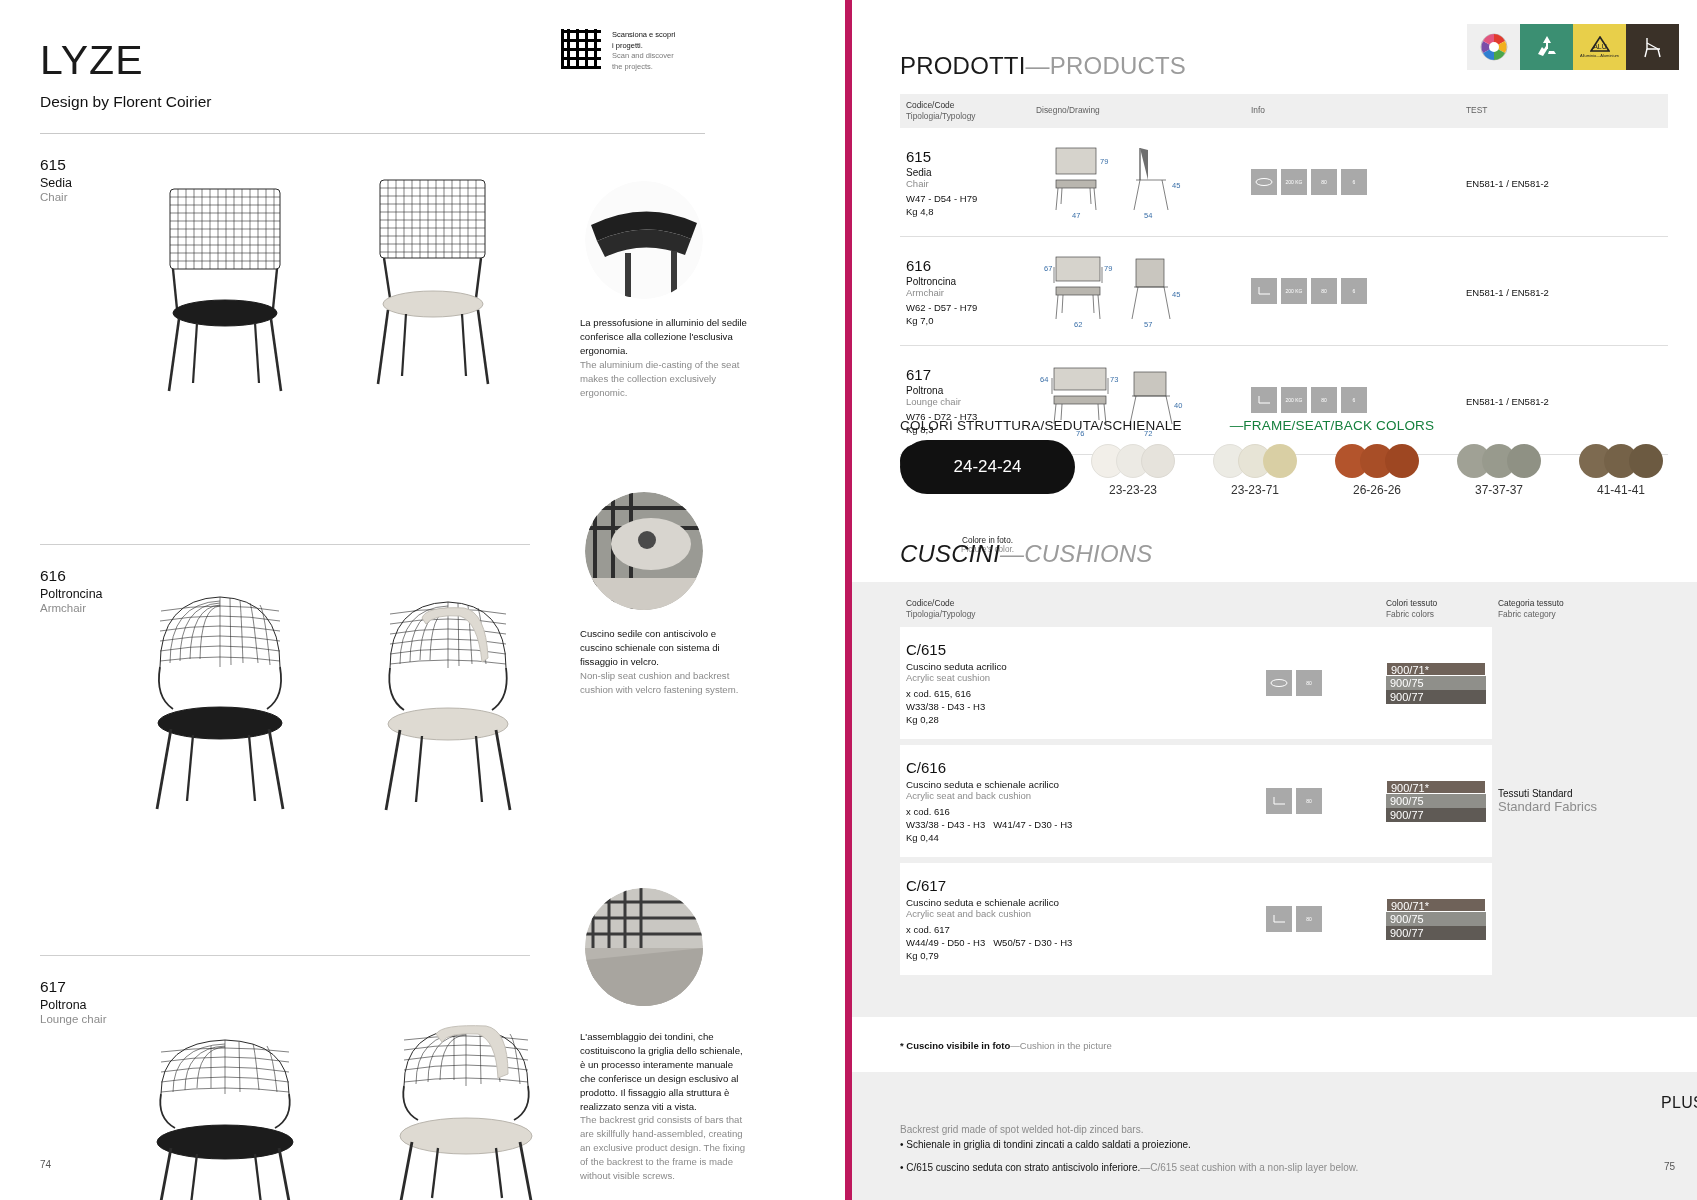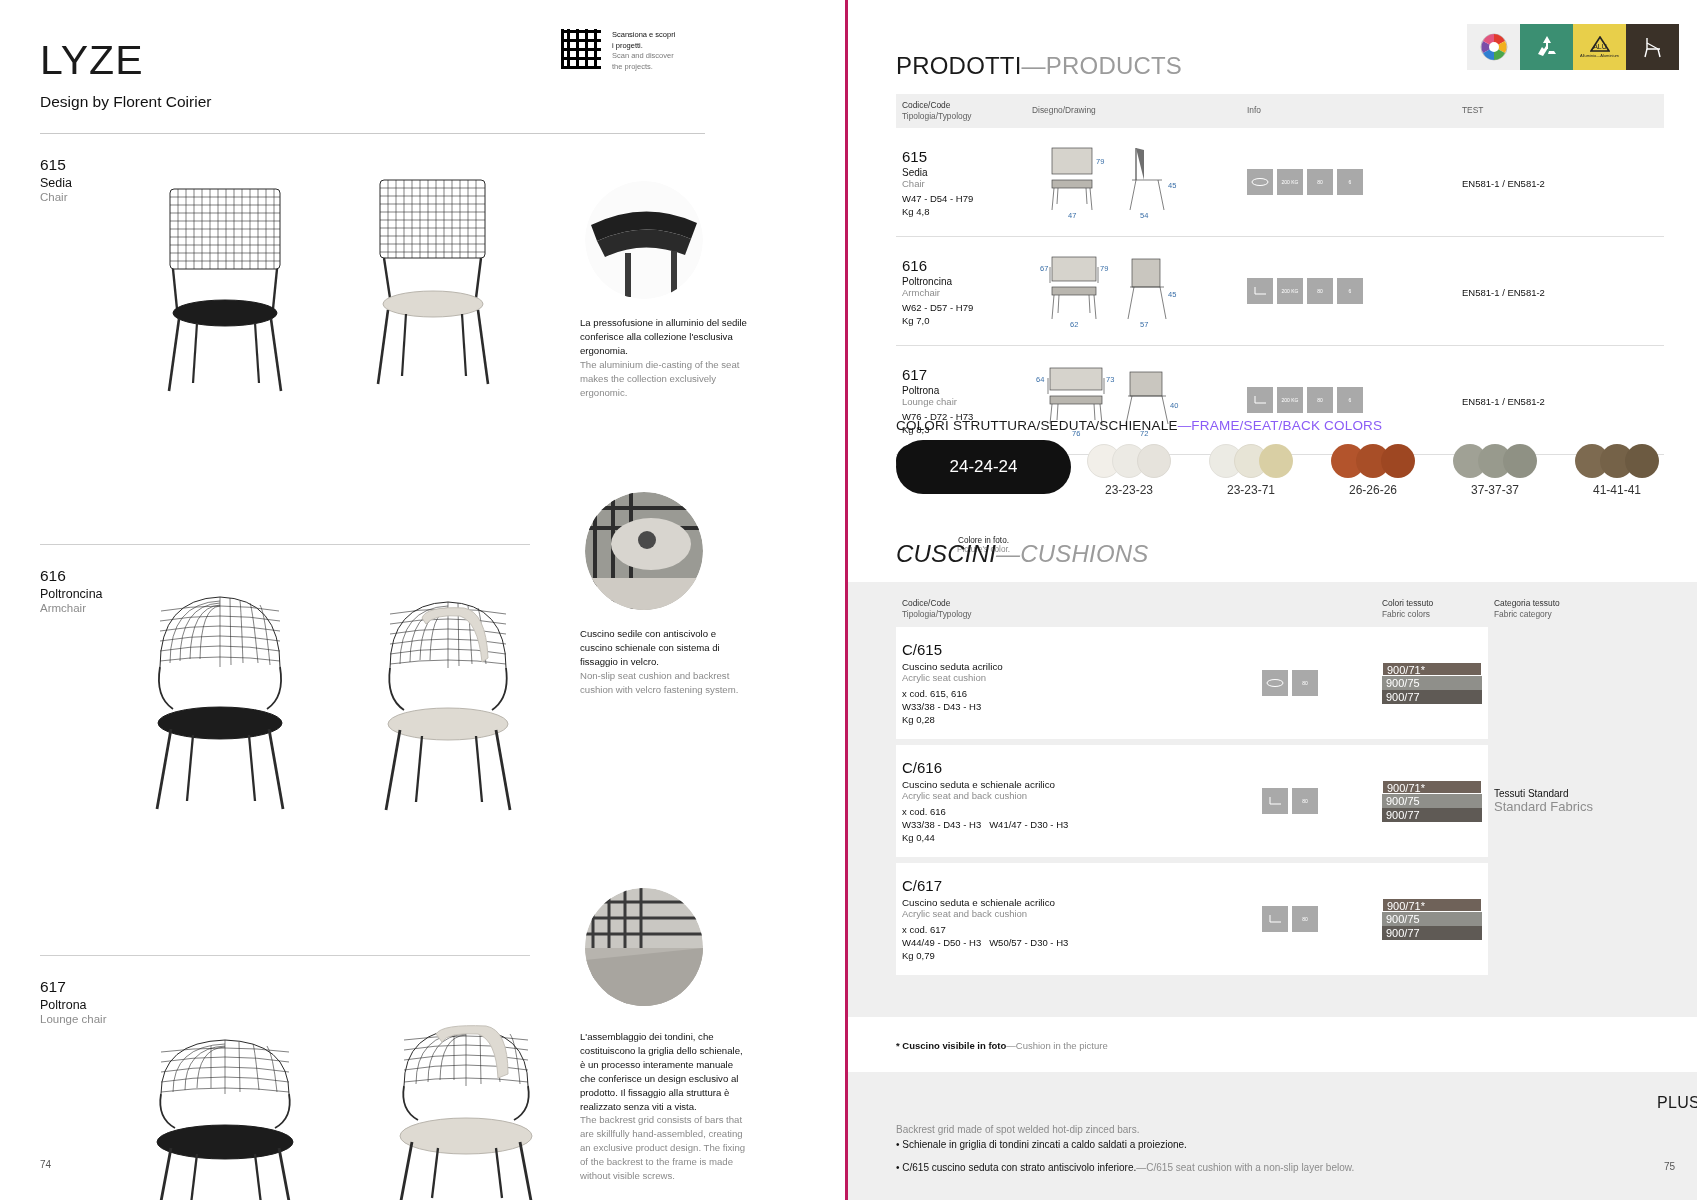--- a/index.html
+++ b/index.html
@@ -57,21 +57,21 @@
   }
   .cap { position:absolute; width:168px; font-size:9.6px; line-height:1.45; }
   .cap .it { color:#111; }
   .cap .en { color:#8a8a8a; }
 
   .page-num-left { position:absolute; left:40px; bottom:30px; font-size:10px; color:#555; }
 
   
   .right-page {
     width: 852px; height:1200px; position:relative; background:#fff;
-    border-left:3px solid #be185d;
+    border-left:7px solid #be185d;
   }
   .rp-inner { position:absolute; left:0; top:0; right:0; bottom:0; }
 
   .icon-strip { position:absolute; top:24px; right:18px; display:flex; }
   .icon-box { width:53px; height:46px; display:flex; align-items:center; justify-content:center; }
 
   .sec-title { font-size:24px; font-weight:400; letter-spacing:.2px; }
   .sec-title .light { color:#9b9b9b; }
 
   table { border-collapse:collapse; width:100%; }
@@ -88,21 +88,21 @@
   .prod-kg { font-size:9.5px; color:#111; margin-top:2px;}
   .test-txt { font-size:9.5px; color:#111; }
 
   .pitt { display:flex; gap:4px; }
   .pitt div {
     width:26px; height:26px; background:#a9a9a9; display:flex; align-items:center; justify-content:center;
     color:#fff; font-size:7px; position:relative;
   }
 
   .colors-title { font-size:13.5px; letter-spacing:.2px; }
-  .colors-title .light { color:#8b5cf6; }
+  .colors-title .light { color:#15803d;margin-left:48px; }
 
   .swatch-group { display:flex; align-items:center; }
   .swatch { width:34px; height:34px; border-radius:50%; margin-left:-9px; }
   .swatch:first-child { margin-left:0; }
   .swatch-label { font-size:12px; color:#333; text-align:center; margin-top:5px; }
 
   .cush-head td { font-size:8.4px; color:#5f5f5f; padding:6px; line-height:1.35;}
   .cush-head .it { color:#333; }
   .cush-row td { padding:14px 6px; vertical-align:middle; }
   .cush-code { font-size:15px; color:#111; }

